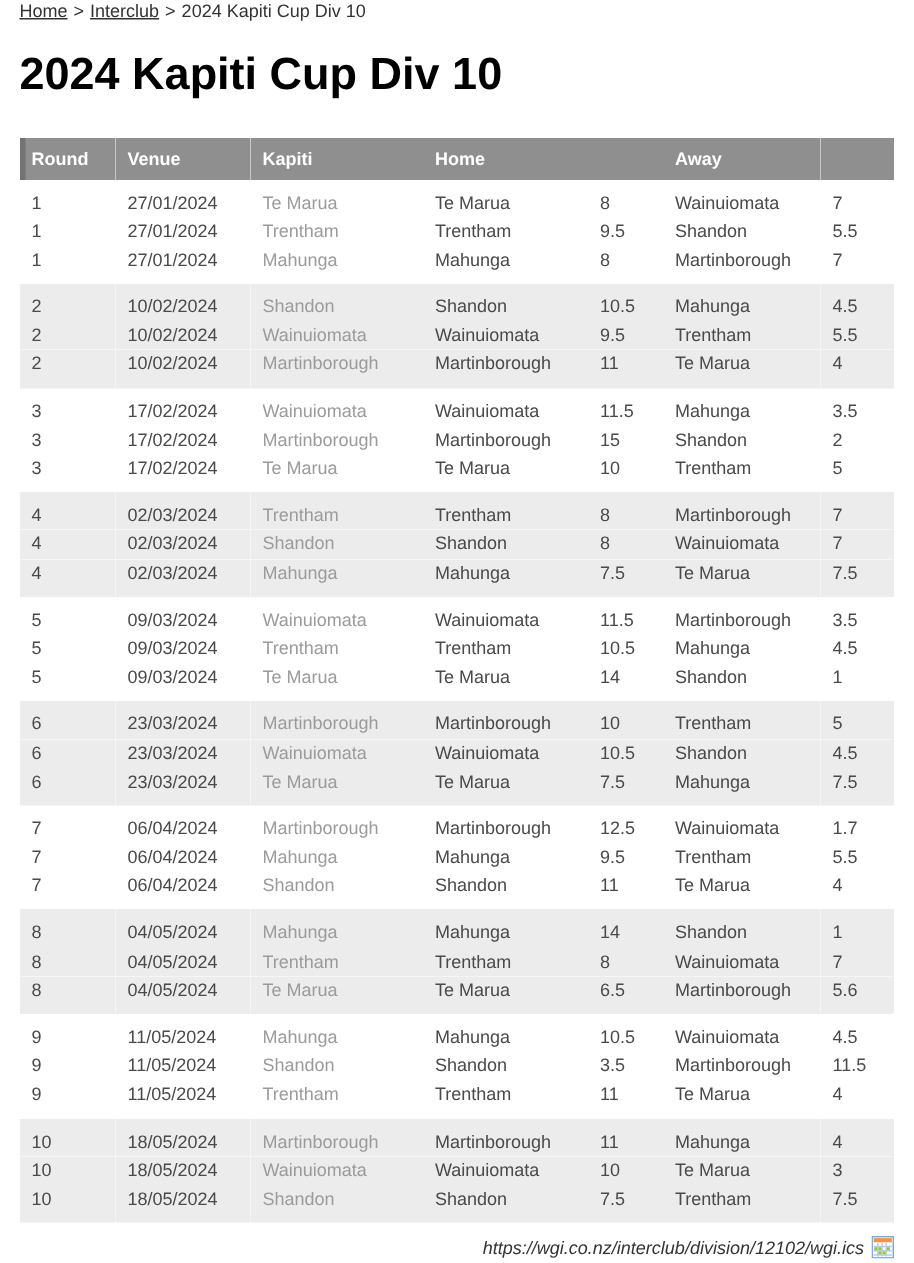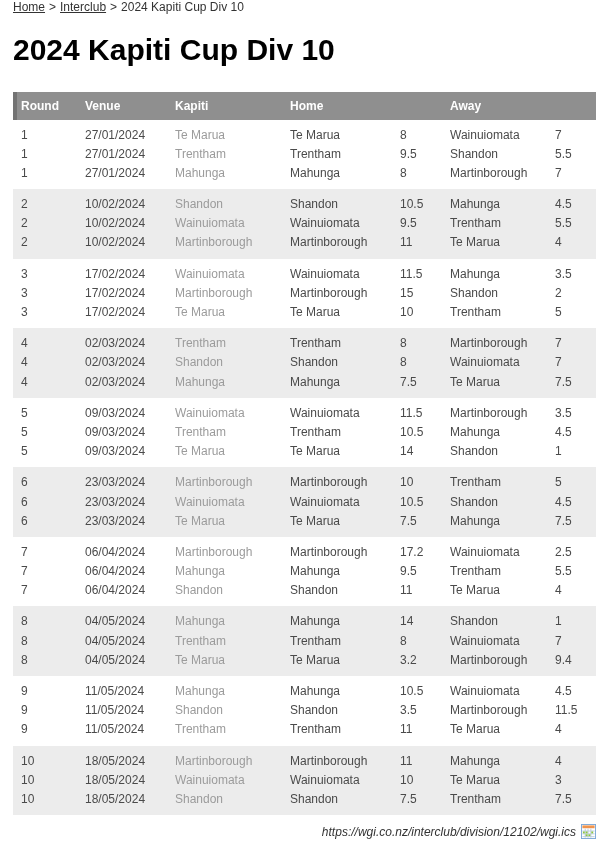--- a/index.html
+++ b/index.html
@@ -301,23 +301,23 @@
           <td>Mahunga</td>
           <td>7.5</td>
         </tr>
       </tbody>
       <tbody>
         <tr>
           <td>7</td>
           <td>06/04/2024</td>
           <td class="venue">Martinborough</td>
           <td>Martinborough</td>
-          <td>17.2</td>
-          <td>Wainuiomata</td>
-          <td>2.5</td>
+          <td>12.5</td>
+          <td>Wainuiomata</td>
+          <td>1.7</td>
         </tr>
         <tr>
           <td>7</td>
           <td>06/04/2024</td>
           <td class="venue">Mahunga</td>
           <td>Mahunga</td>
           <td>9.5</td>
           <td>Trentham</td>
           <td>5.5</td>
         </tr>
@@ -348,23 +348,23 @@
           <td>Trentham</td>
           <td>8</td>
           <td>Wainuiomata</td>
           <td>7</td>
         </tr>
         <tr>
           <td>8</td>
           <td>04/05/2024</td>
           <td class="venue">Te Marua</td>
           <td>Te Marua</td>
-          <td>3.2</td>
-          <td>Martinborough</td>
-          <td>9.4</td>
+          <td>6.5</td>
+          <td>Martinborough</td>
+          <td>5.6</td>
         </tr>
       </tbody>
       <tbody>
         <tr>
           <td>9</td>
           <td>11/05/2024</td>
           <td class="venue">Mahunga</td>
           <td>Mahunga</td>
           <td>10.5</td>
           <td>Wainuiomata</td>

